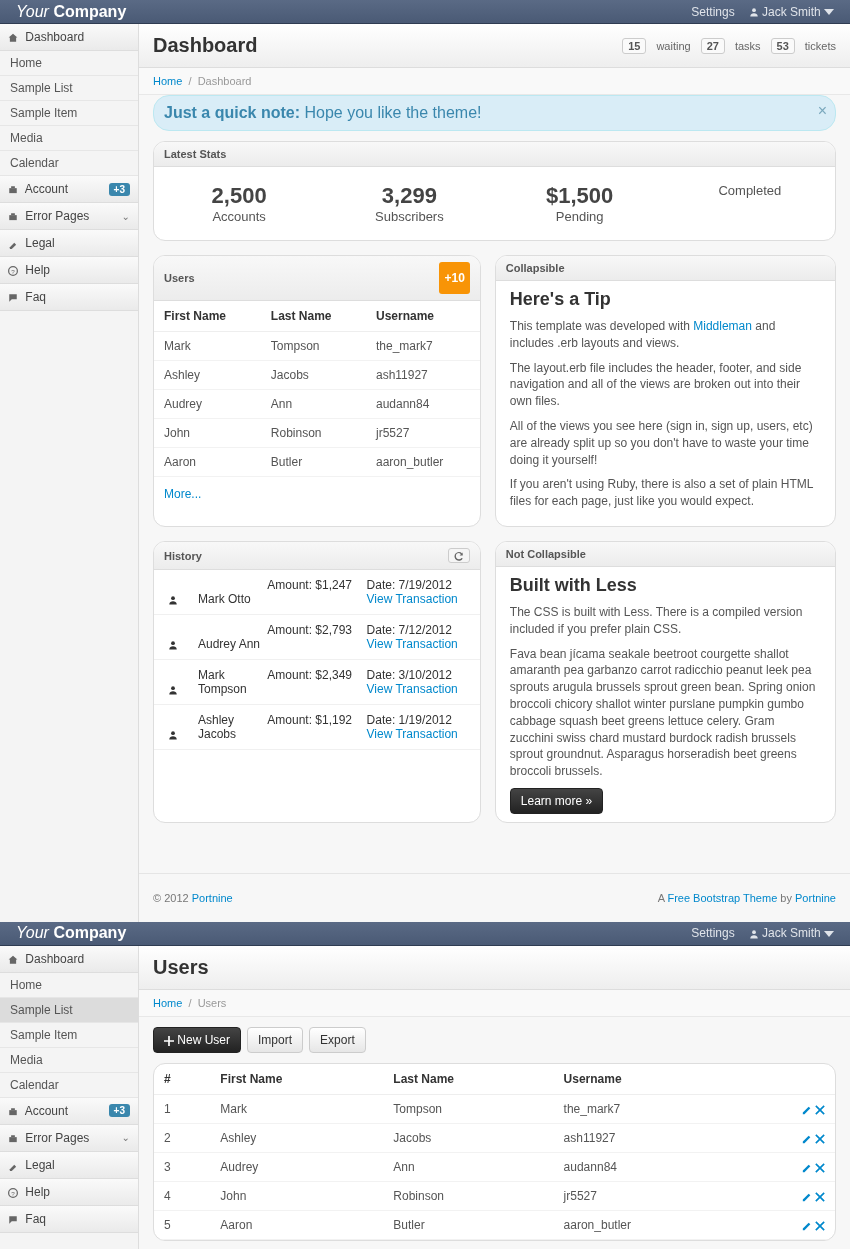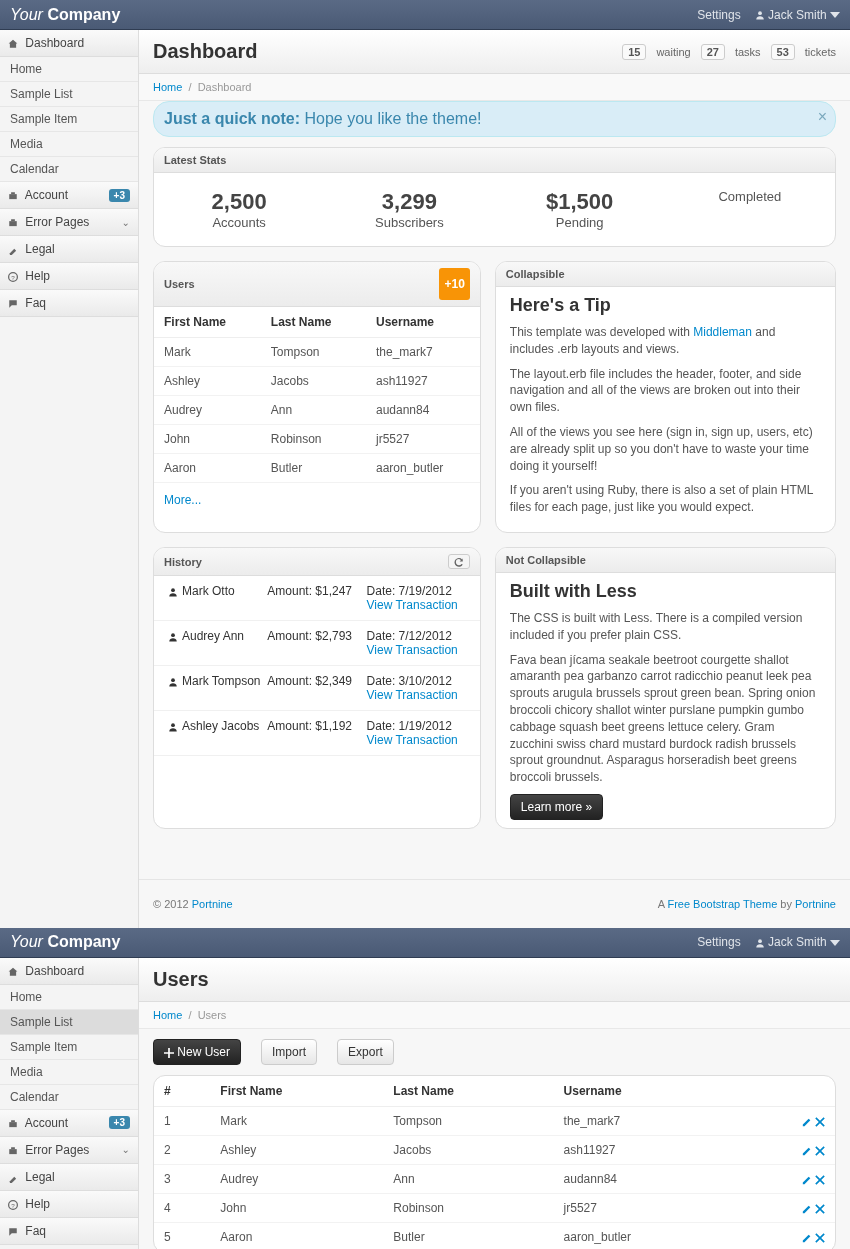--- a/index.html
+++ b/index.html
@@ -1,19 +1,19 @@
 <!DOCTYPE html>
 <html><head>
 <meta charset="utf-8">
 <style>
 *{box-sizing:border-box;margin:0;padding:0}
 body{font-family:"Helvetica Neue",Helvetica,Arial,sans-serif;font-size:12px;color:#333;background:#f5f5f5}
 a{color:#08c;text-decoration:none}
 .app{width:850px}
-.topbar{background:linear-gradient(#5a6a85,#4a5a75);height:30px;display:flex;align-items:center;justify-content:space-between;padding:0 10px;border-bottom:1px solid #2f3c52}
+.topbar{background:linear-gradient(#5a6a85,#4a5a75);height:24px;display:flex;align-items:center;justify-content:space-between;padding:0 16px;border-bottom:1px solid #2f3c52}
 .brand{color:#fff;font-size:16px}
 .brand .it{font-style:italic;font-weight:300}
 .brand .b{font-weight:700}
 .toplinks{display:flex;gap:14px;align-items:center;color:#e0e4ea;font-size:12px}
 .toplinks span{cursor:pointer}
 .content-wrap{display:flex}
 .sidebar{width:139px;background:#f4f4f4;border-right:1px solid #ddd;min-height:720px}
 .nav-head{background:linear-gradient(#fafafa,#eaeaea);border-bottom:1px solid #ddd;padding:6px 8px;font-size:12px;color:#444;display:flex;align-items:center;justify-content:space-between}
 .nav-head .ic{margin-right:4px;font-size:10px;color:#666}
 .nav-item{padding:5px 8px 5px 10px;border-bottom:1px solid #e6e6e6;font-size:12px;color:#555;cursor:pointer}
@@ -42,23 +42,23 @@
 .tbl th{text-align:left;font-weight:700;padding:8px 10px;border-bottom:1px solid #eee;color:#333}
 .tbl td{padding:7px 10px;border-bottom:1px solid #f2f2f2;color:#555}
 .more{padding:10px;font-size:12px}
 .panel-body{padding:8px 14px}
 .panel-body h3{font-size:18px;margin-bottom:8px;color:#333}
 .panel-body p{font-size:12px;color:#555;margin-bottom:8px;line-height:1.4}
 .btn{display:inline-block;padding:5px 10px;border-radius:4px;font-size:12px;cursor:pointer;border:1px solid #ccc;background:linear-gradient(#fff,#e6e6e6);color:#333}
 .btn-dark{background:linear-gradient(#444,#222);color:#fff;border-color:#222}
 .hist-row{display:flex;padding:8px 14px;border-bottom:1px solid #f0f0f0;font-size:12px}
 .hist-row>div{flex:1}
-.hist-name{display:flex;align-items:flex-start;gap:4px}
+.hist-name{display:flex;align-items:flex-end;gap:20px}
 .footer{display:flex;justify-content:space-between;padding:18px 14px;font-size:11px;color:#777;border-top:1px solid #e5e5e5;margin-top:36px;background:#f7f7f7}
-.btn-row{padding:10px 14px;display:flex;gap:20px}
+.btn-row{padding:10px 14px;display:flex;gap:6px}
 .actions{text-align:right}
 .actions .ic{color:#08c;margin-left:3px;cursor:pointer;font-size:11px}
 .refresh{border:1px solid #ccc;background:#f5f5f5;border-radius:3px;padding:1px 5px;font-size:10px;color:#666;cursor:pointer}
 svg{width:10px;height:10px;vertical-align:middle}
 </style>
 </head>
 <body>
 
 <div id="root">
 <div class="app">

